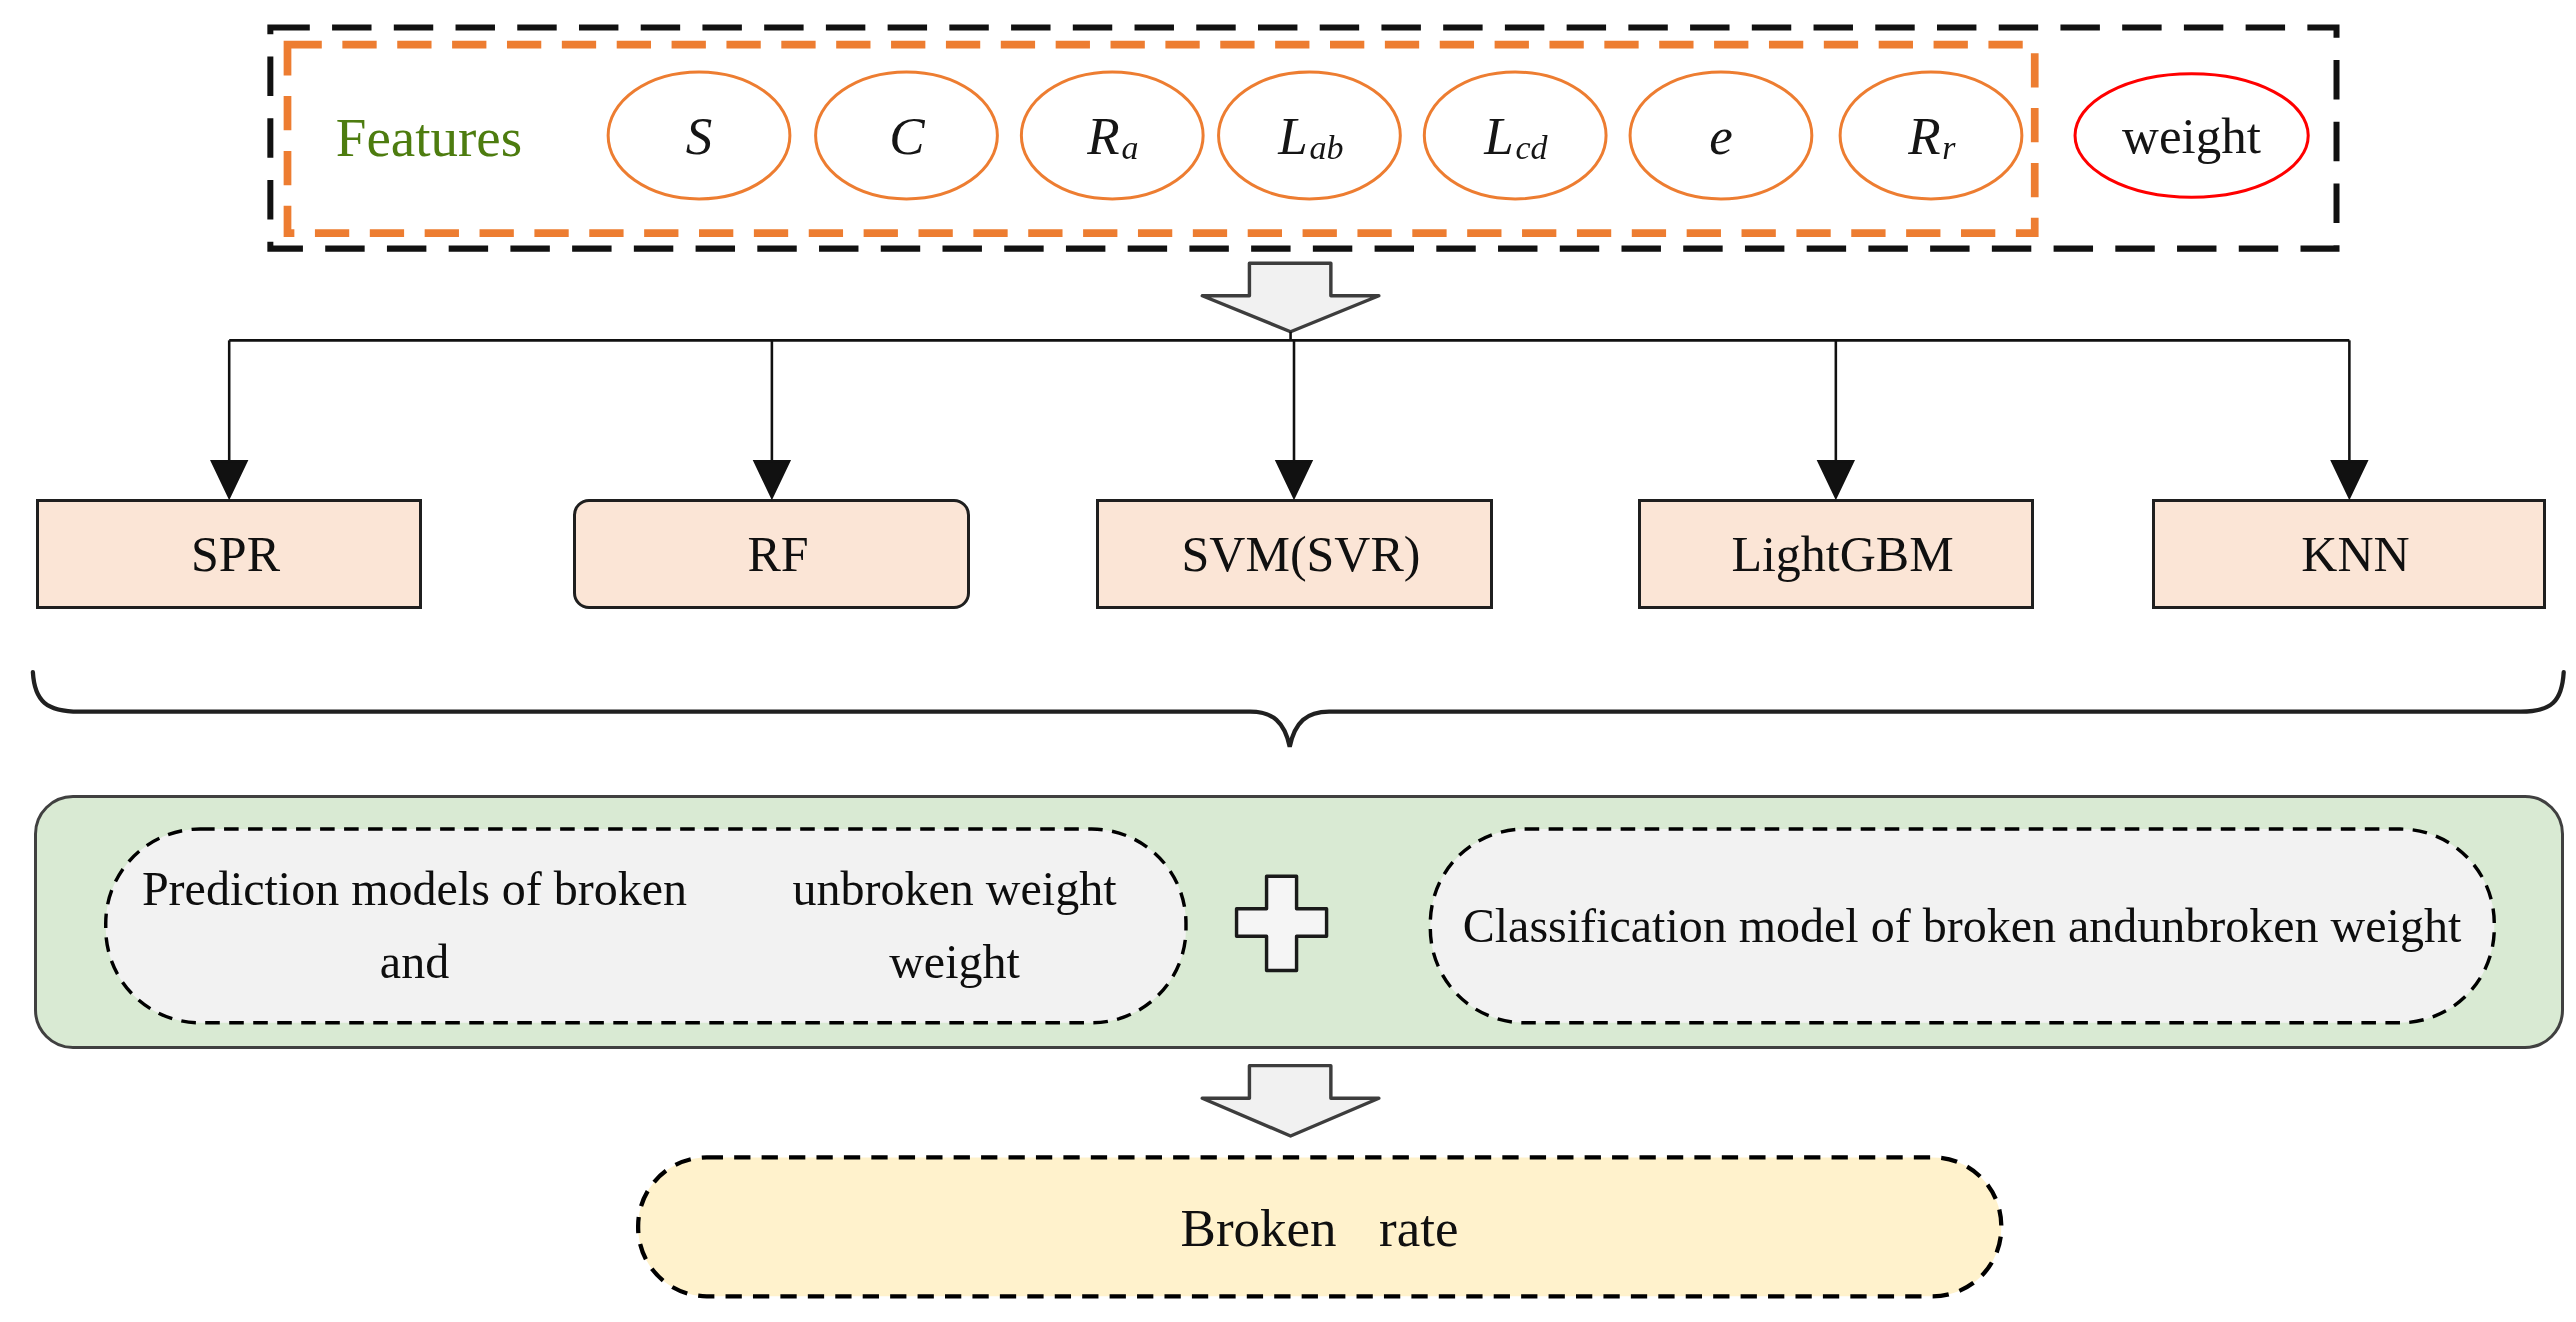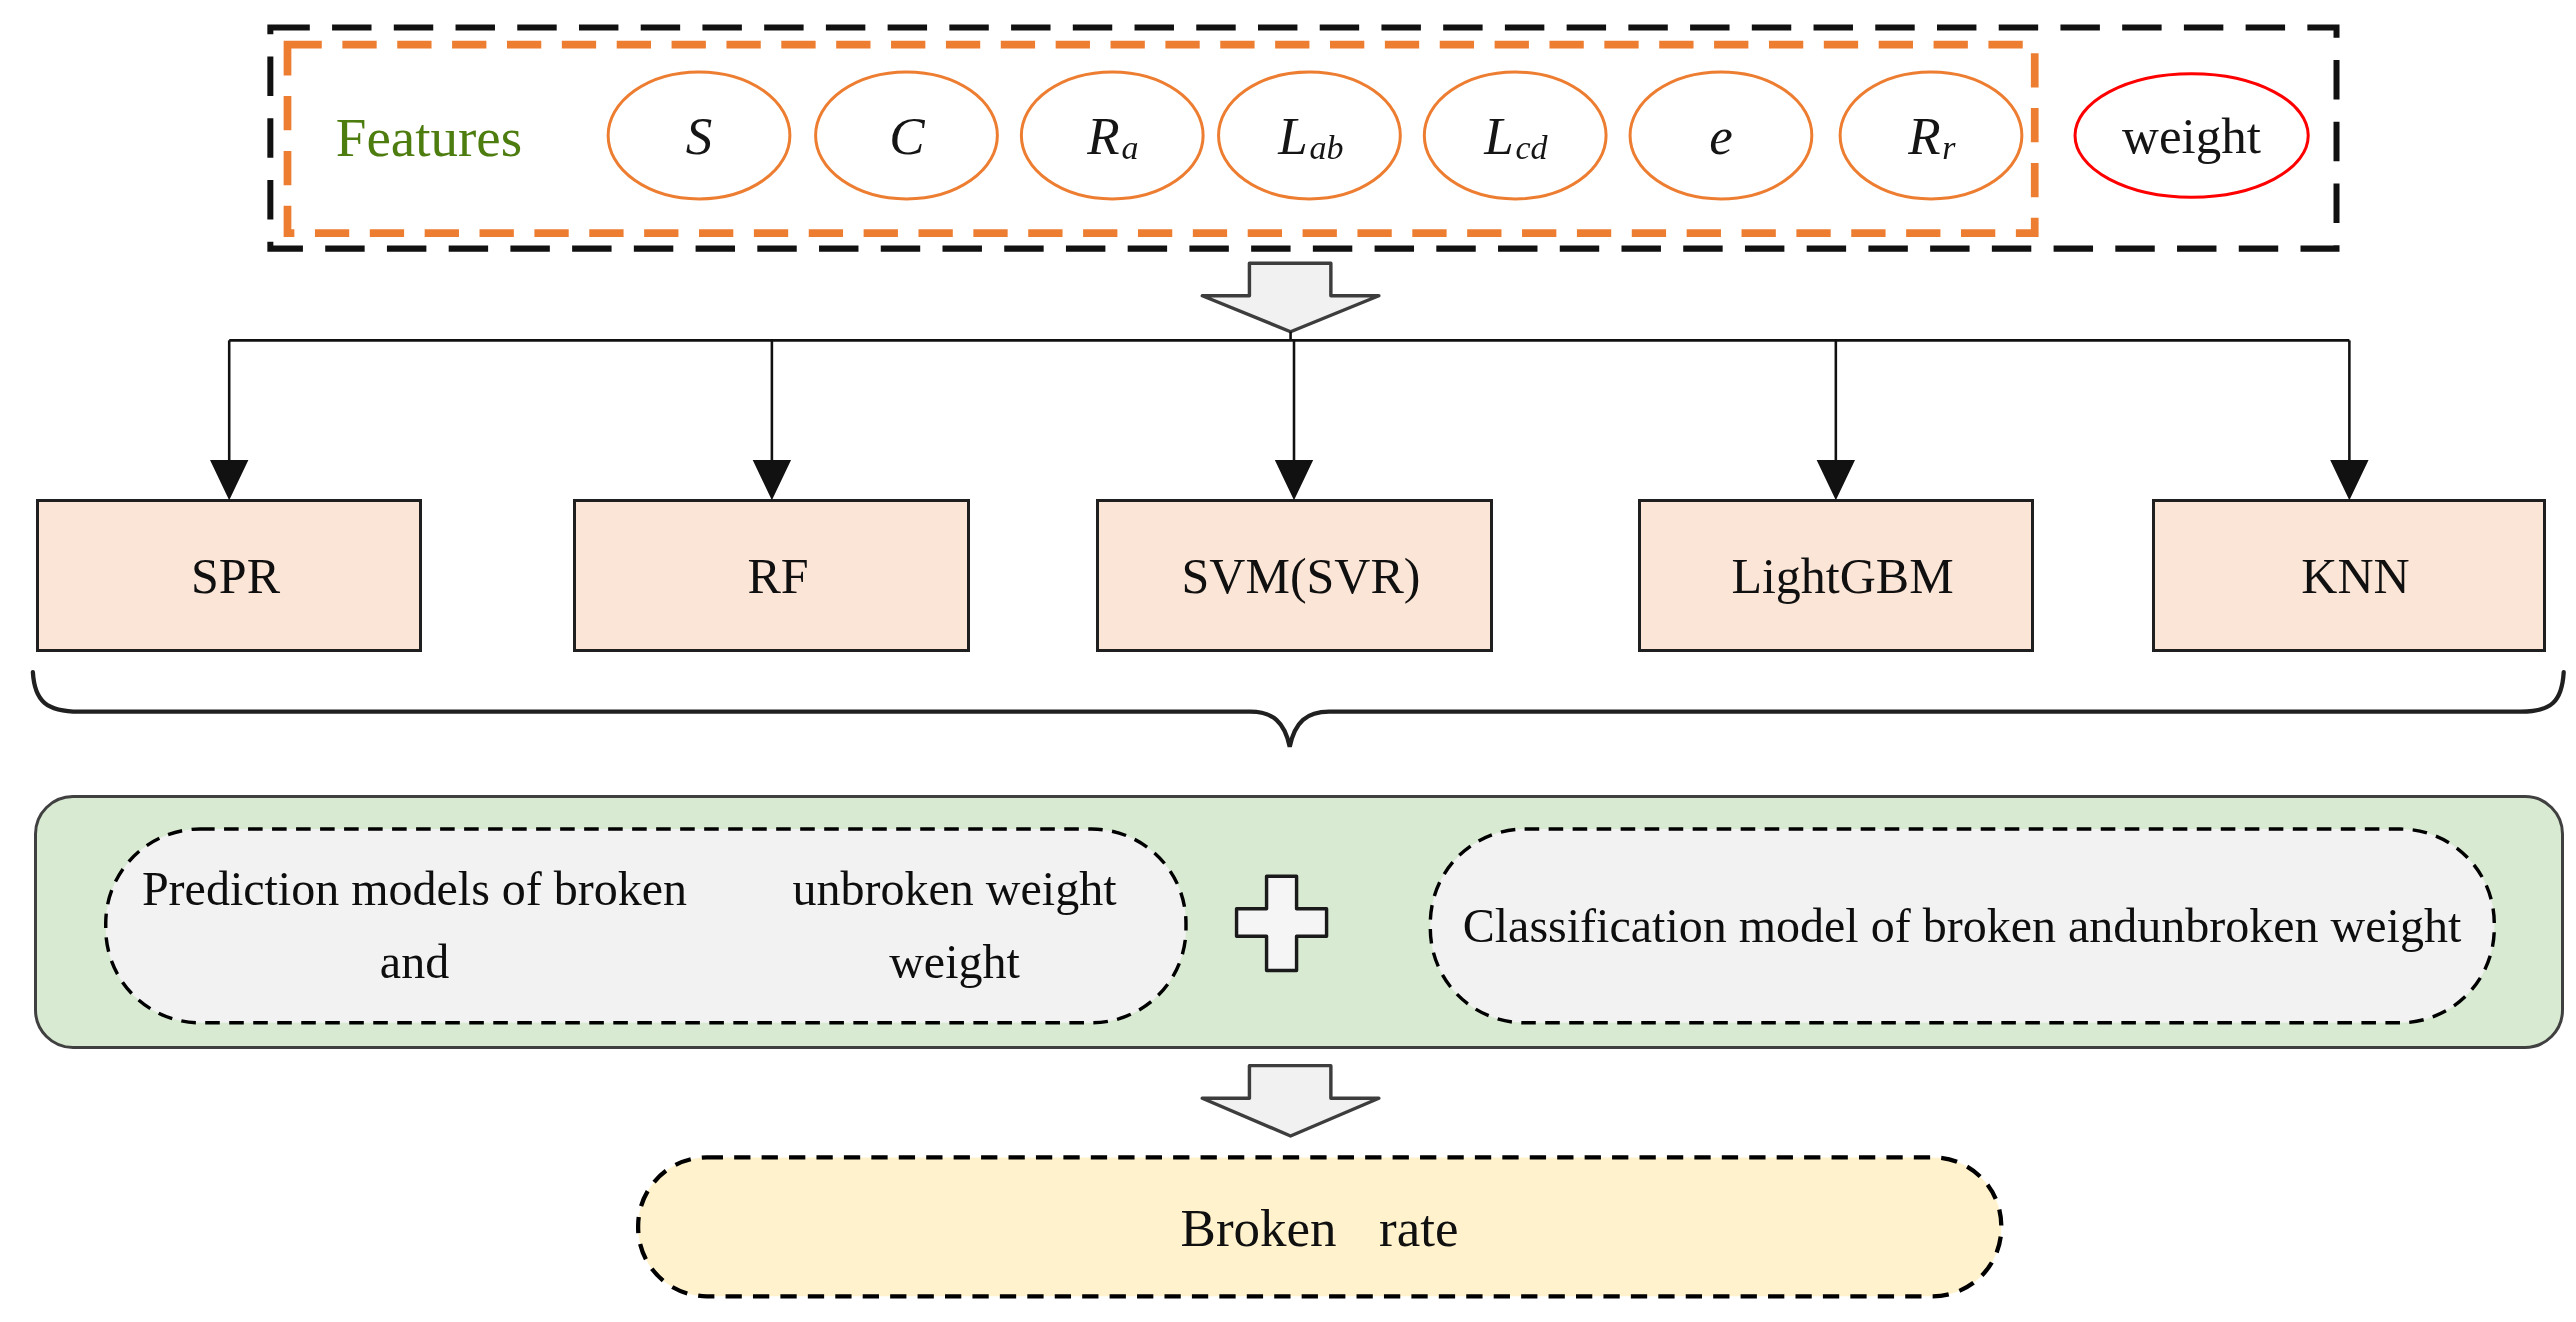--- a/index.html
+++ b/index.html
@@ -27,21 +27,21 @@
   .ellipse-label sub{
     font-size:34px;font-style:italic;
     position:relative;top:12px;left:1.7px;line-height:0;
   }
   #weight-label{
     left:2075px;top:74px;width:233px;height:123px;
     font-size:51px;color:#151515;
   }
 
   .model-box{
-    top:499px;height:153px;
+    top:499px;height:110px;
     background:#FBE5D6;
     border:3.4px solid #1f1f1f;
     box-sizing:border-box;
     font-size:50px;color:#101010;padding-left:13px;
   }
 
   #green-box{
     left:34px;top:795px;width:2530px;height:254px;
     background:#D9EAD3;
     border:3.4px solid #404040;
@@ -65,21 +65,21 @@
   svg{position:absolute;left:0;top:0;pointer-events:none;}
 </style>
 </head>
 <body>
 
 <div id="canvas">
 
   <div id="green-box" class="abs"></div>
 
   <div class="abs flexc model-box" style="left:36px;width:386px;">SPR</div>
-  <div class="abs flexc model-box" style="left:573px;width:397px;">RF</div>
+  <div class="abs flexc model-box" style="left:573px;width:397px;border-radius:16px;">RF</div>
   <div class="abs flexc model-box" style="left:1096px;width:397px;">SVM(SVR)</div>
   <div class="abs flexc model-box" style="left:1638px;width:396px;">LightGBM</div>
   <div class="abs flexc model-box" style="left:2152px;width:394px;">KNN</div>
 
   <svg width="2576" height="1322" viewBox="0 0 3004 1542">
 
     <rect x="315" y="32" width="2410" height="258" fill="none" stroke="#111111" stroke-width="7" stroke-dasharray="46 26"></rect>
 
     <rect x="335" y="52" width="2038" height="220" fill="none" stroke="#ED7D31" stroke-width="9" stroke-dasharray="40 24"></rect>
 

